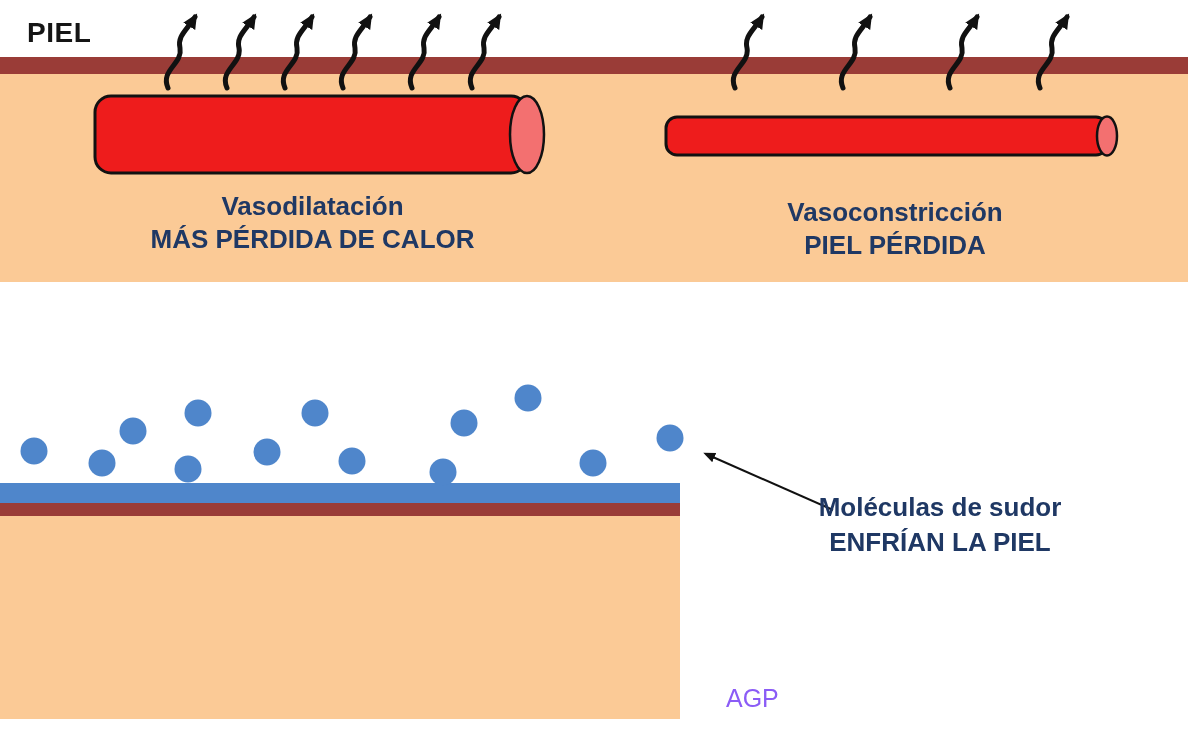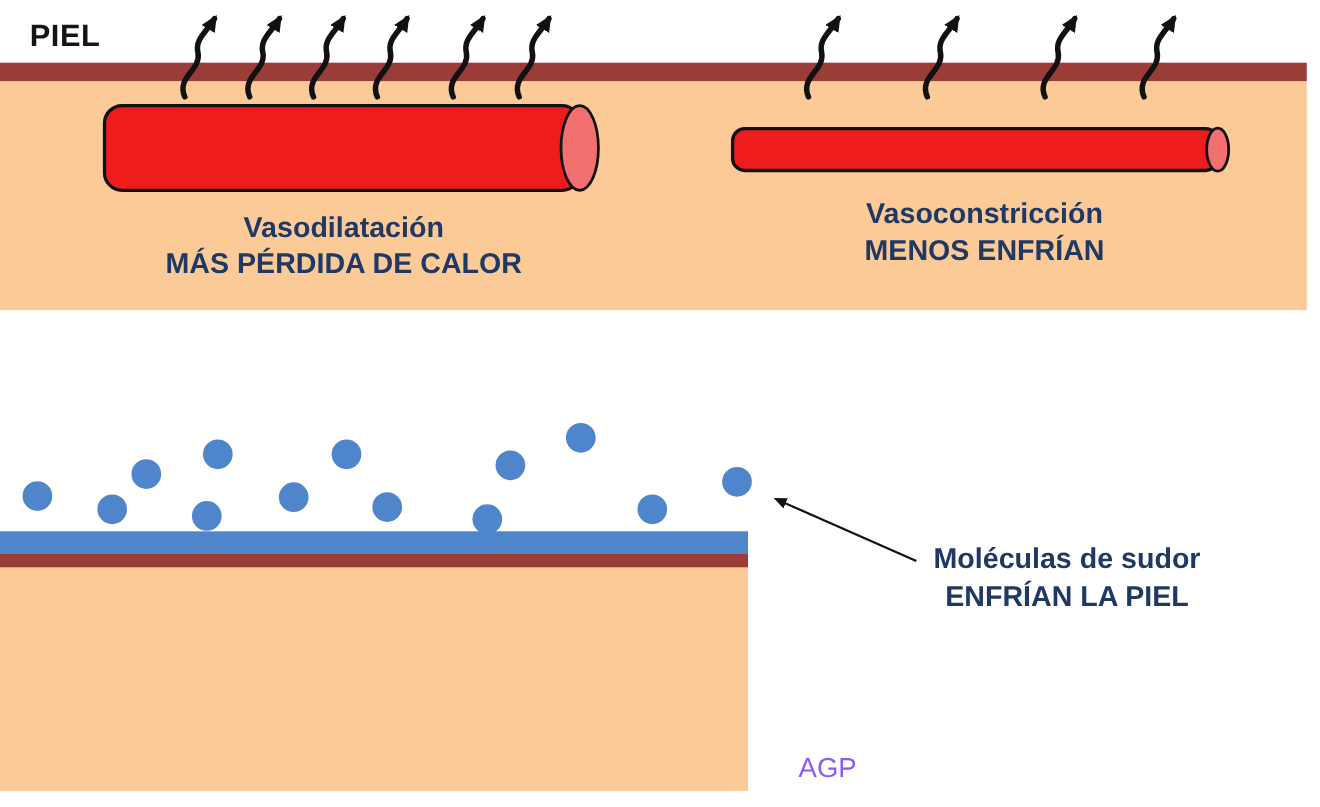--- a/index.html
+++ b/index.html
@@ -10,22 +10,22 @@
   .abs{position:absolute;}
   #skin-label{left:27px;top:17px;font-size:28px;font-weight:bold;color:#151515;letter-spacing:.5px;}
   #band-top{left:0;top:57px;width:1188px;height:17px;background:var(--maroon,#9A3C37);}
   #dermis-top{left:0;top:74px;width:1188px;height:208px;background:var(--peach,#FBCA96);}
   #band-blue{left:0;top:483px;width:680px;height:20px;background:var(--blue,#4F86CB);}
   #band-bottom{left:0;top:503px;width:680px;height:13px;background:var(--maroon,#9A3C37);}
   #dermis-bottom{left:0;top:516px;width:680px;height:203px;background:var(--peach,#FBCA96);}
   #overlay{left:0;top:0;width:1200px;height:734px;}
   .caption{color:var(--navy,#1F3864);font-weight:bold;text-align:center;}
   #cap-vasodilation{left:90px;top:190px;width:445px;font-size:26px;line-height:33px;}
-  #cap-vasoconstriction{left:695px;top:178px;width:400px;font-size:26px;line-height:33px;}
-  #cap-sweat{left:810px;top:490px;width:320px;font-size:26px;line-height:35px;}
+  #cap-vasoconstriction{left:695px;top:196px;width:400px;font-size:26px;line-height:33px;}
+  #cap-sweat{left:780px;top:490px;width:320px;font-size:26px;line-height:35px;}
   #credit{left:726px;top:684px;font-size:25px;color:#8b5cf6;}
   .heat-arrow{stroke:var(--ink,#111);stroke-width:5;fill:none;stroke-linecap:round;}
   .molecule{fill:var(--blue,#4F86CB);}
   .vessel-body{fill:var(--red,#EE1C1C);stroke:var(--ink,#111);stroke-width:3;}
   .vessel-cap{fill:var(--pink,#F37070);stroke:var(--ink,#111);stroke-width:2.5;}
   .arrowhead{fill:var(--ink,#111);}
   #annotation-arrow{stroke:var(--ink,#111);stroke-width:2;fill:none;}
 </style>
 </head>
 <body style="--peach: #FBCA96; --maroon: #9A3C37; --red: #EE1C1C; --pink: #F37070; --blue: #4F86CB; --navy: #1F3864; --ink: #111111;">
@@ -89,21 +89,21 @@
   <path id="annotation-arrow" d="M833,510 L706,454" marker-end="url(#head-small)"></path>
 </svg>
 
 <div class="abs caption" id="cap-vasodilation">
   <div>Vasodilatación</div>
   <div>MÁS PÉRDIDA DE CALOR</div>
 </div>
 
 <div class="abs caption" id="cap-vasoconstriction">
   <div>Vasoconstricción</div>
-  <div>MENOS ENFRÍAN</div>
+  <div>PIEL PÉRDIDA</div>
 </div>
 
 <div class="abs caption" id="cap-sweat">
   <div>Moléculas de sudor</div>
   <div>ENFRÍAN LA PIEL</div>
 </div>
 
 <div class="abs" id="credit">AGP</div>
 
 </body></html>

